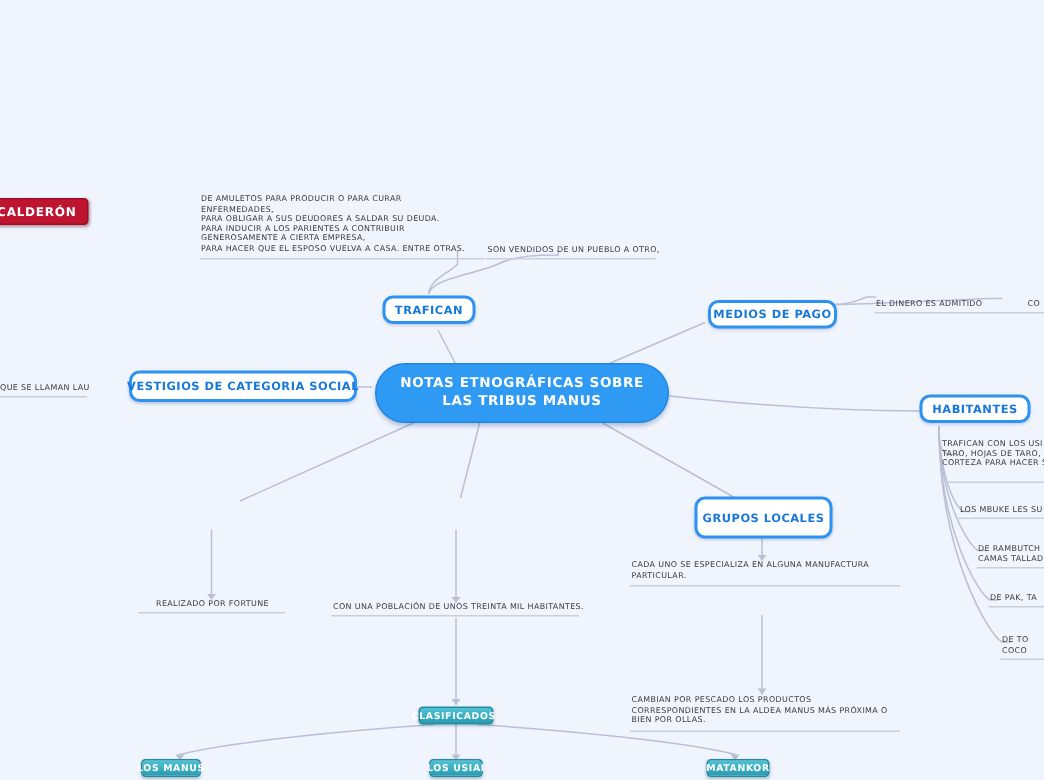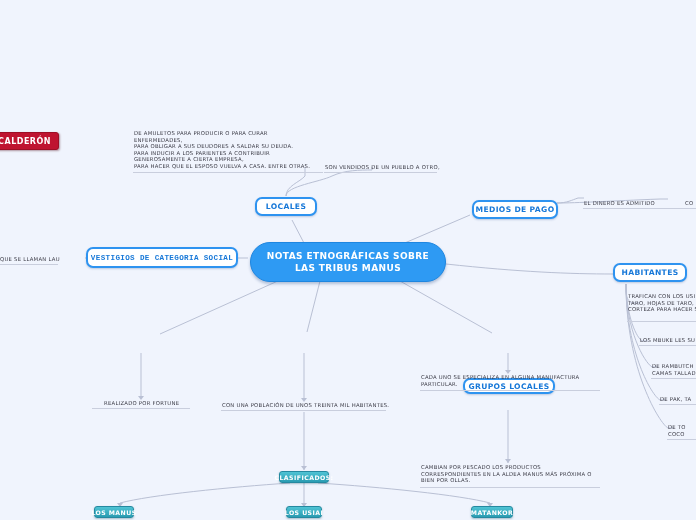--- a/index.html
+++ b/index.html
@@ -141,42 +141,42 @@
       <path d="M505,459 L511,459 L508,463 Z"></path>
       <path d="M301,503 L307,503 L304,507 Z"></path>
       <path d="M117,503 L123,503 L120,507 Z"></path>
       <path d="M487,503 L493,503 L490,507 Z"></path>
     </g>
   </svg>
 
   <div class="node node-root" style="left:250px;top:242px;width:196px;height:40px;">NOTAS ETNOGRÁFICAS SOBRE
 LAS TRIBUS MANUS</div>
 
-  <div class="node node-blue" style="left:255px;top:197px;width:62px;height:19px;">LOCALES</div>
+  <div class="node node-blue" style="left:255px;top:197px;width:62px;height:19px;">TRAFICAN</div>
 
   <div class="note" style="left:134px;top:130px;width:195px;">DE AMULETOS PARA PRODUCIR O PARA CURAR
 ENFERMEDADES,
 PARA OBLIGAR A SUS DEUDORES A SALDAR SU DEUDA.
 PARA INDUCIR A LOS PARIENTES A CONTRIBUIR
 GENEROSAMENTE A CIERTA EMPRESA,
 PARA HACER QUE EL ESPOSO VUELVA A CASA. ENTRE OTRAS.</div>
   <div class="note-underline" style="left:133px;top:172px;width:190px;"></div>
 
   <div class="note" style="left:325px;top:164px;width:130px;">SON VENDIDOS DE UN PUEBLO A OTRO,</div>
   <div class="note-underline" style="left:324px;top:172px;width:113px;"></div>
 
   <div class="node node-blue" style="left:472px;top:200px;width:86px;height:19px;">MEDIOS DE PAGO</div>
 
   <div class="note" style="left:584px;top:200px;width:90px;">EL DINERO ES ADMITIDO</div>
   <div class="note-underline" style="left:583px;top:208px;width:86px;"></div>
 
   <div class="note" style="left:685px;top:200px;width:20px;">CO</div>
   <div class="note-underline" style="left:669px;top:208px;width:27px;"></div>
 
-  <div class="node node-blue" style="left:86px;top:247px;width:152px;height:21px;font-family:Liberation Mono, monospace;">VESTIGIOS DE CATEGORIA SOCIAL</div>
+  <div class="node node-blue" style="left:86px;top:247px;width:152px;height:21px;">VESTIGIOS DE CATEGORIA SOCIAL</div>
 
   <div class="note" style="left:0px;top:256px;width:64px;">QUE SE LLAMAN LAU</div>
   <div class="note-underline" style="left:0px;top:264px;width:58px;"></div>
 
   <div class="node node-blue" style="left:613px;top:263px;width:74px;height:19px;">HABITANTES</div>
 
   <div class="note" style="left:628px;top:293px;width:90px;">TRAFICAN CON LOS USI
 TARO, HOJAS DE TARO,
 CORTEZA PARA HACER S</div>
   <div class="note-underline" style="left:627px;top:321px;width:69px;"></div>
@@ -204,21 +204,21 @@
   <div class="note-underline" style="left:221px;top:410px;width:165px;"></div>
 
   <div class="node node-teal" style="left:279px;top:471px;width:50px;height:12px;">CLASIFICADOS:</div>
 
   <div class="node node-teal" style="left:94px;top:506px;width:40px;height:12px;">LOS MANUS</div>
 
   <div class="node node-teal" style="left:286px;top:506px;width:36px;height:12px;">LOS USIAI</div>
 
   <div class="node node-teal" style="left:471px;top:506px;width:42px;height:12px;">MATANKOR</div>
 
-  <div class="node node-blue" style="left:463px;top:331px;width:92px;height:16px;margin-top:47px;">GRUPOS LOCALES</div>
+  <div class="node node-blue" style="left:463px;top:331px;width:92px;height:28px;">GRUPOS LOCALES</div>
 
   <div class="note" style="left:421px;top:374px;width:190px;">CADA UNO SE ESPECIALIZA EN ALGUNA MANUFACTURA
 PARTICULAR.</div>
   <div class="note-underline" style="left:420px;top:390px;width:180px;"></div>
 
   <div class="note" style="left:421px;top:464px;width:190px;">CAMBIAN POR PESCADO LOS PRODUCTOS
 CORRESPONDIENTES EN LA ALDEA MANUS MÁS PRÓXIMA O
 BIEN POR OLLAS.</div>
   <div class="note-underline" style="left:420px;top:487px;width:180px;"></div>
 

